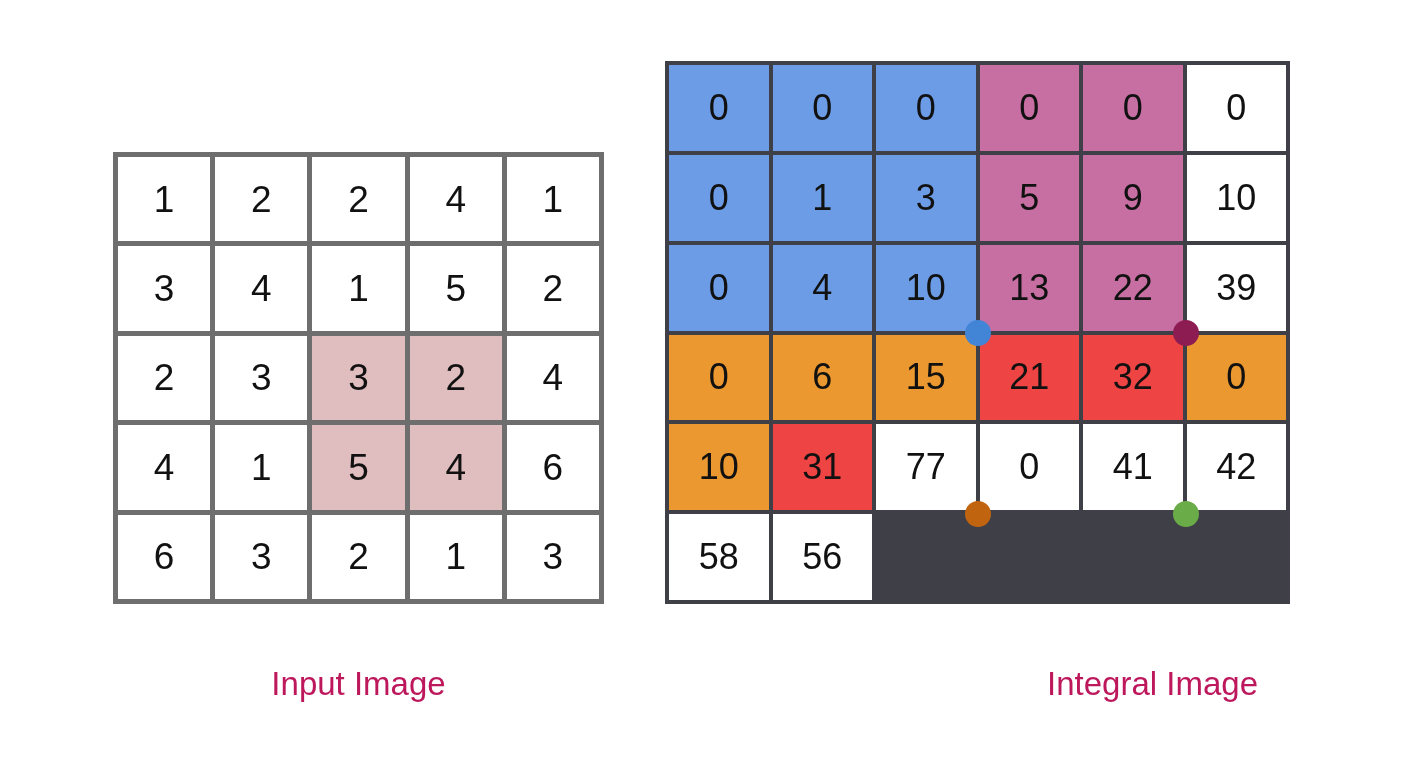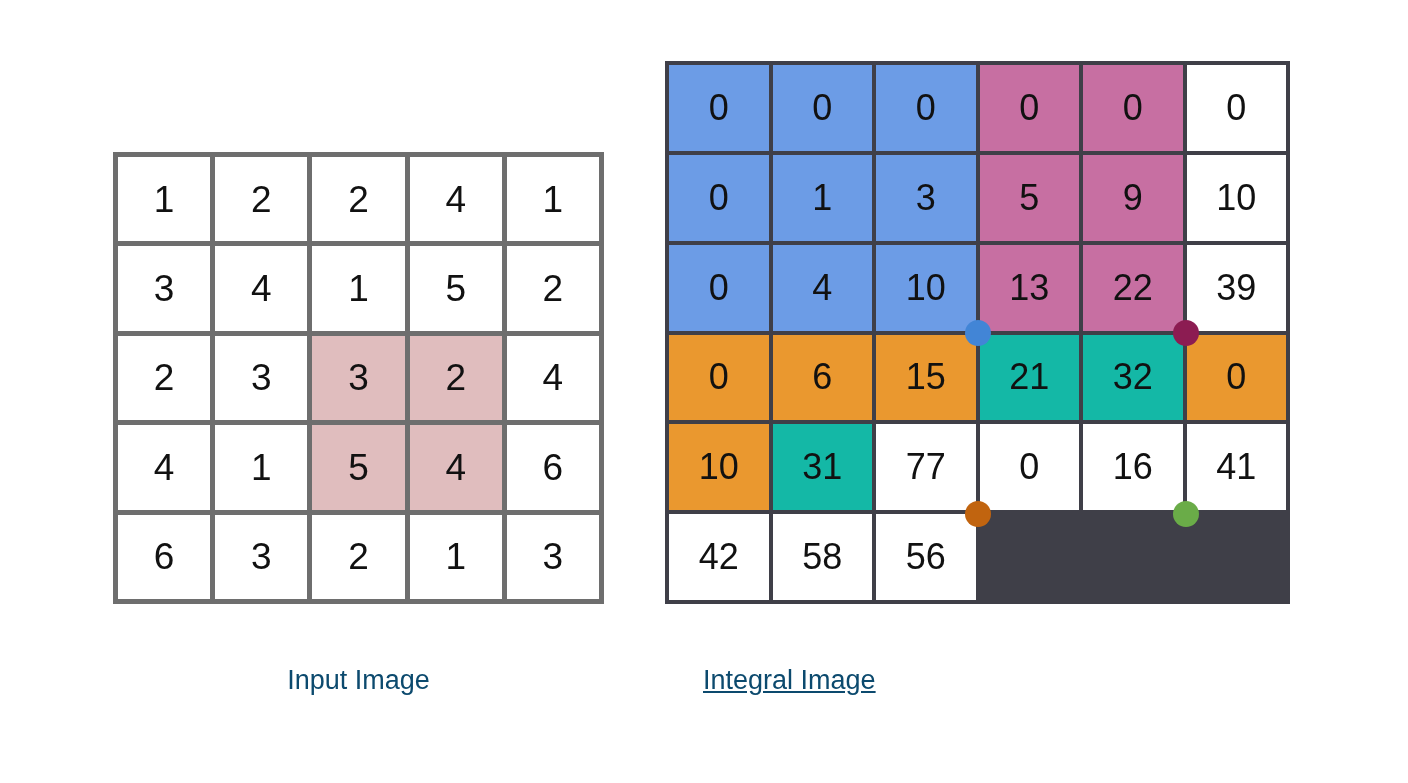--- a/index.html
+++ b/index.html
@@ -84,52 +84,51 @@
     align-items: center;
     justify-content: center;
     font-size: 36px;
     color: #111111;
     line-height: 1;
     font-family: "Liberation Sans", sans-serif;
   }
   #integral-grid .cell.blue   { background: #6c9ce6; }
   #integral-grid .cell.magenta{ background: #c76fa2; }
   #integral-grid .cell.orange { background: #ea982f; }
-  #integral-grid .cell.pink   { background: #14b8a6; }
+  #integral-grid .cell.pink   { background: #ef4444; }
   #integral-grid .cell.white  { background: #ffffff; }
 
   
   .dot {
     position: absolute;
     width: 26px;
     height: 26px;
     border-radius: 50%;
     transform: translate(-50%, -50%);
   }
 
   
   .caption {
     position: absolute;
-    font-size: 27px;
-    color: #0c4a6e;
+    font-size: 33px;
+    color: #be185d;
     white-space: nowrap;
     font-family: "Liberation Sans", sans-serif;
   }
   #caption-input {
     left: 113px;
     top: 665px;
     width: 491px;
     text-align: center;
   }
   #caption-integral {
-    left: 703px;
+    left: 633px;
     top: 665px;
     width: 625px;
-    text-align: left;
-    text-decoration: underline;
+    text-align: right;
   }
 </style>
 </head>
 <body>
 
 <div id="stage">
 
   <div id="input-panel">
     <div id="input-grid">
         <div class="cell">1</div>
@@ -184,21 +183,20 @@
         <div class="cell orange">0</div>
         <div class="cell orange">6</div>
         <div class="cell orange">15</div>
         <div class="cell pink">21</div>
         <div class="cell pink">32</div>
         <div class="cell orange">0</div>
         <div class="cell orange">10</div>
         <div class="cell pink">31</div>
         <div class="cell white">77</div>
         <div class="cell white">0</div>
-        <div class="cell white">16</div>
         <div class="cell white">41</div>
         <div class="cell white">42</div>
         <div class="cell white">58</div>
         <div class="cell white">56</div>
       </div>
     <div id="marker-layer">
         <div class="dot" style="background: rgb(66, 133, 214); left: 312.5px; top: 271.5px;"></div>
         <div class="dot" style="background: rgb(140, 28, 82); left: 520.833px; top: 271.5px;"></div>
         <div class="dot" style="background: rgb(193, 100, 15); left: 312.5px; top: 452.5px;"></div>
         <div class="dot" style="background: rgb(106, 172, 72); left: 520.833px; top: 452.5px;"></div>

